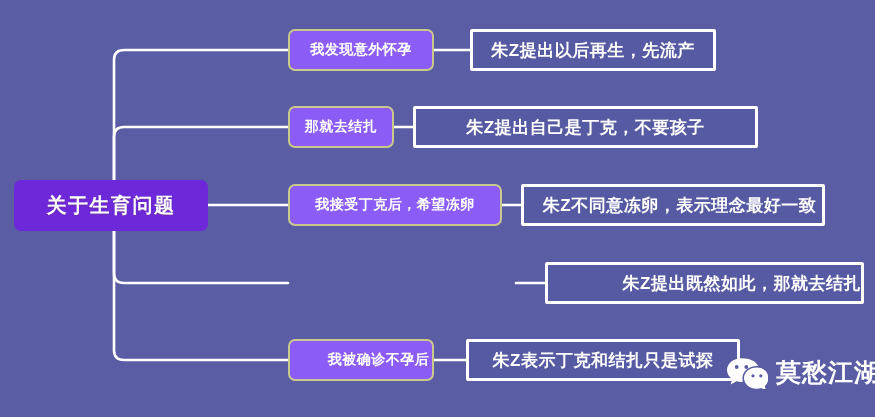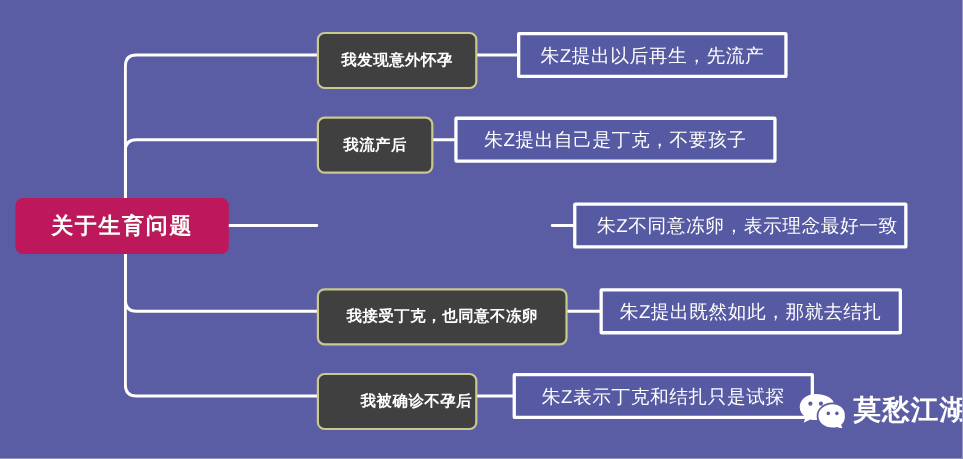--- a/index.html
+++ b/index.html
@@ -28,42 +28,42 @@
     pointer-events: none;
   }
 
   
   .root-node {
     position: absolute;
     left: 14px;
     top: 180px;
     width: 194px;
     height: 51px;
-    background: #be185d;
+    background: #6d28d9;
     border-radius: 7px;
     display: flex;
     align-items: center;
     justify-content: center;
     box-sizing: border-box;
     z-index: 5;
   }
   .root-node .label {
     color: #ffffff;
     font-size: 20px;
     font-weight: bold;
     letter-spacing: 1.5px;
     white-space: nowrap;
     text-shadow: 0 1px 1px rgba(120,70,0,.25);
   }
 
   
   .branch-node {
     position: absolute;
-    height: 52px;
-    background: #404040;
+    height: 42px;
+    background: #8b5cf6;
     border: 2px solid #c9c98c;
     border-radius: 7px;
     display: flex;
     align-items: center;
     justify-content: center;
     box-sizing: border-box;
     z-index: 5;
     text-align: right;
   }
   .branch-node .label {
@@ -83,21 +83,21 @@
     border-radius: 2px;
     display: flex;
     align-items: center;
     justify-content: center;
     box-sizing: border-box;
     z-index: 5;
   }
   .leaf-node .label {
     color: #ffffff;
     font-size: 17px;
-    font-weight: normal;
+    font-weight: bold;
     white-space: nowrap;
     letter-spacing: .5px;
   }
 
   
   .watermark {
     position: absolute;
     left: 726px;
     top: 356px;
     display: flex;
@@ -149,34 +149,34 @@
   </div>
 
   <div class="branch-node" style="left:288px; top:29px; width:146px;">
     <span class="label">我发现意外怀孕</span>
   </div>
   <div class="leaf-node" style="left:470px; top:29px; width:246px;">
     <span class="label">朱Z提出以后再生，先流产</span>
   </div>
 
   <div class="branch-node" style="left:288px; top:106px; width:106px;">
-    <span class="label">我流产后</span>
-  </div>
-  <div class="leaf-node" style="left:413px; top:106px; width:293px;align-items:center;">
+    <span class="label">那就去结扎</span>
+  </div>
+  <div class="leaf-node" style="left:413px; top:106px; width:345px;align-items:center;">
     <span class="label">朱Z提出自己是丁克，不要孩子</span>
   </div>
 
+  <div class="branch-node" style="left:288px; top:184px; width:214px;">
+    <span class="label">我接受丁克后，希望冻卵</span>
+  </div>
   <div class="leaf-node" style="left:521px; top:184px; width:304px;padding-left:13px;">
     <span class="label">朱Z不同意冻卵，表示理念最好一致</span>
   </div>
 
-  <div class="branch-node" style="left:288px; top:262px; width:228px;">
-    <span class="label">我接受丁克，也同意不冻卵</span>
-  </div>
-  <div class="leaf-node" style="left:545px; top:262px; width:275px;">
+  <div class="leaf-node" style="left:545px; top:262px; width:319px;justify-content:flex-end;">
     <span class="label">朱Z提出既然如此，那就去结扎</span>
   </div>
 
   <div class="branch-node" style="left:288px; top:339px; width:146px;padding-left:35px;">
     <span class="label">我被确诊不孕后</span>
   </div>
   <div class="leaf-node" style="left:466px; top:339px; width:274px;">
     <span class="label">朱Z表示丁克和结扎只是试探</span>
   </div>
 

